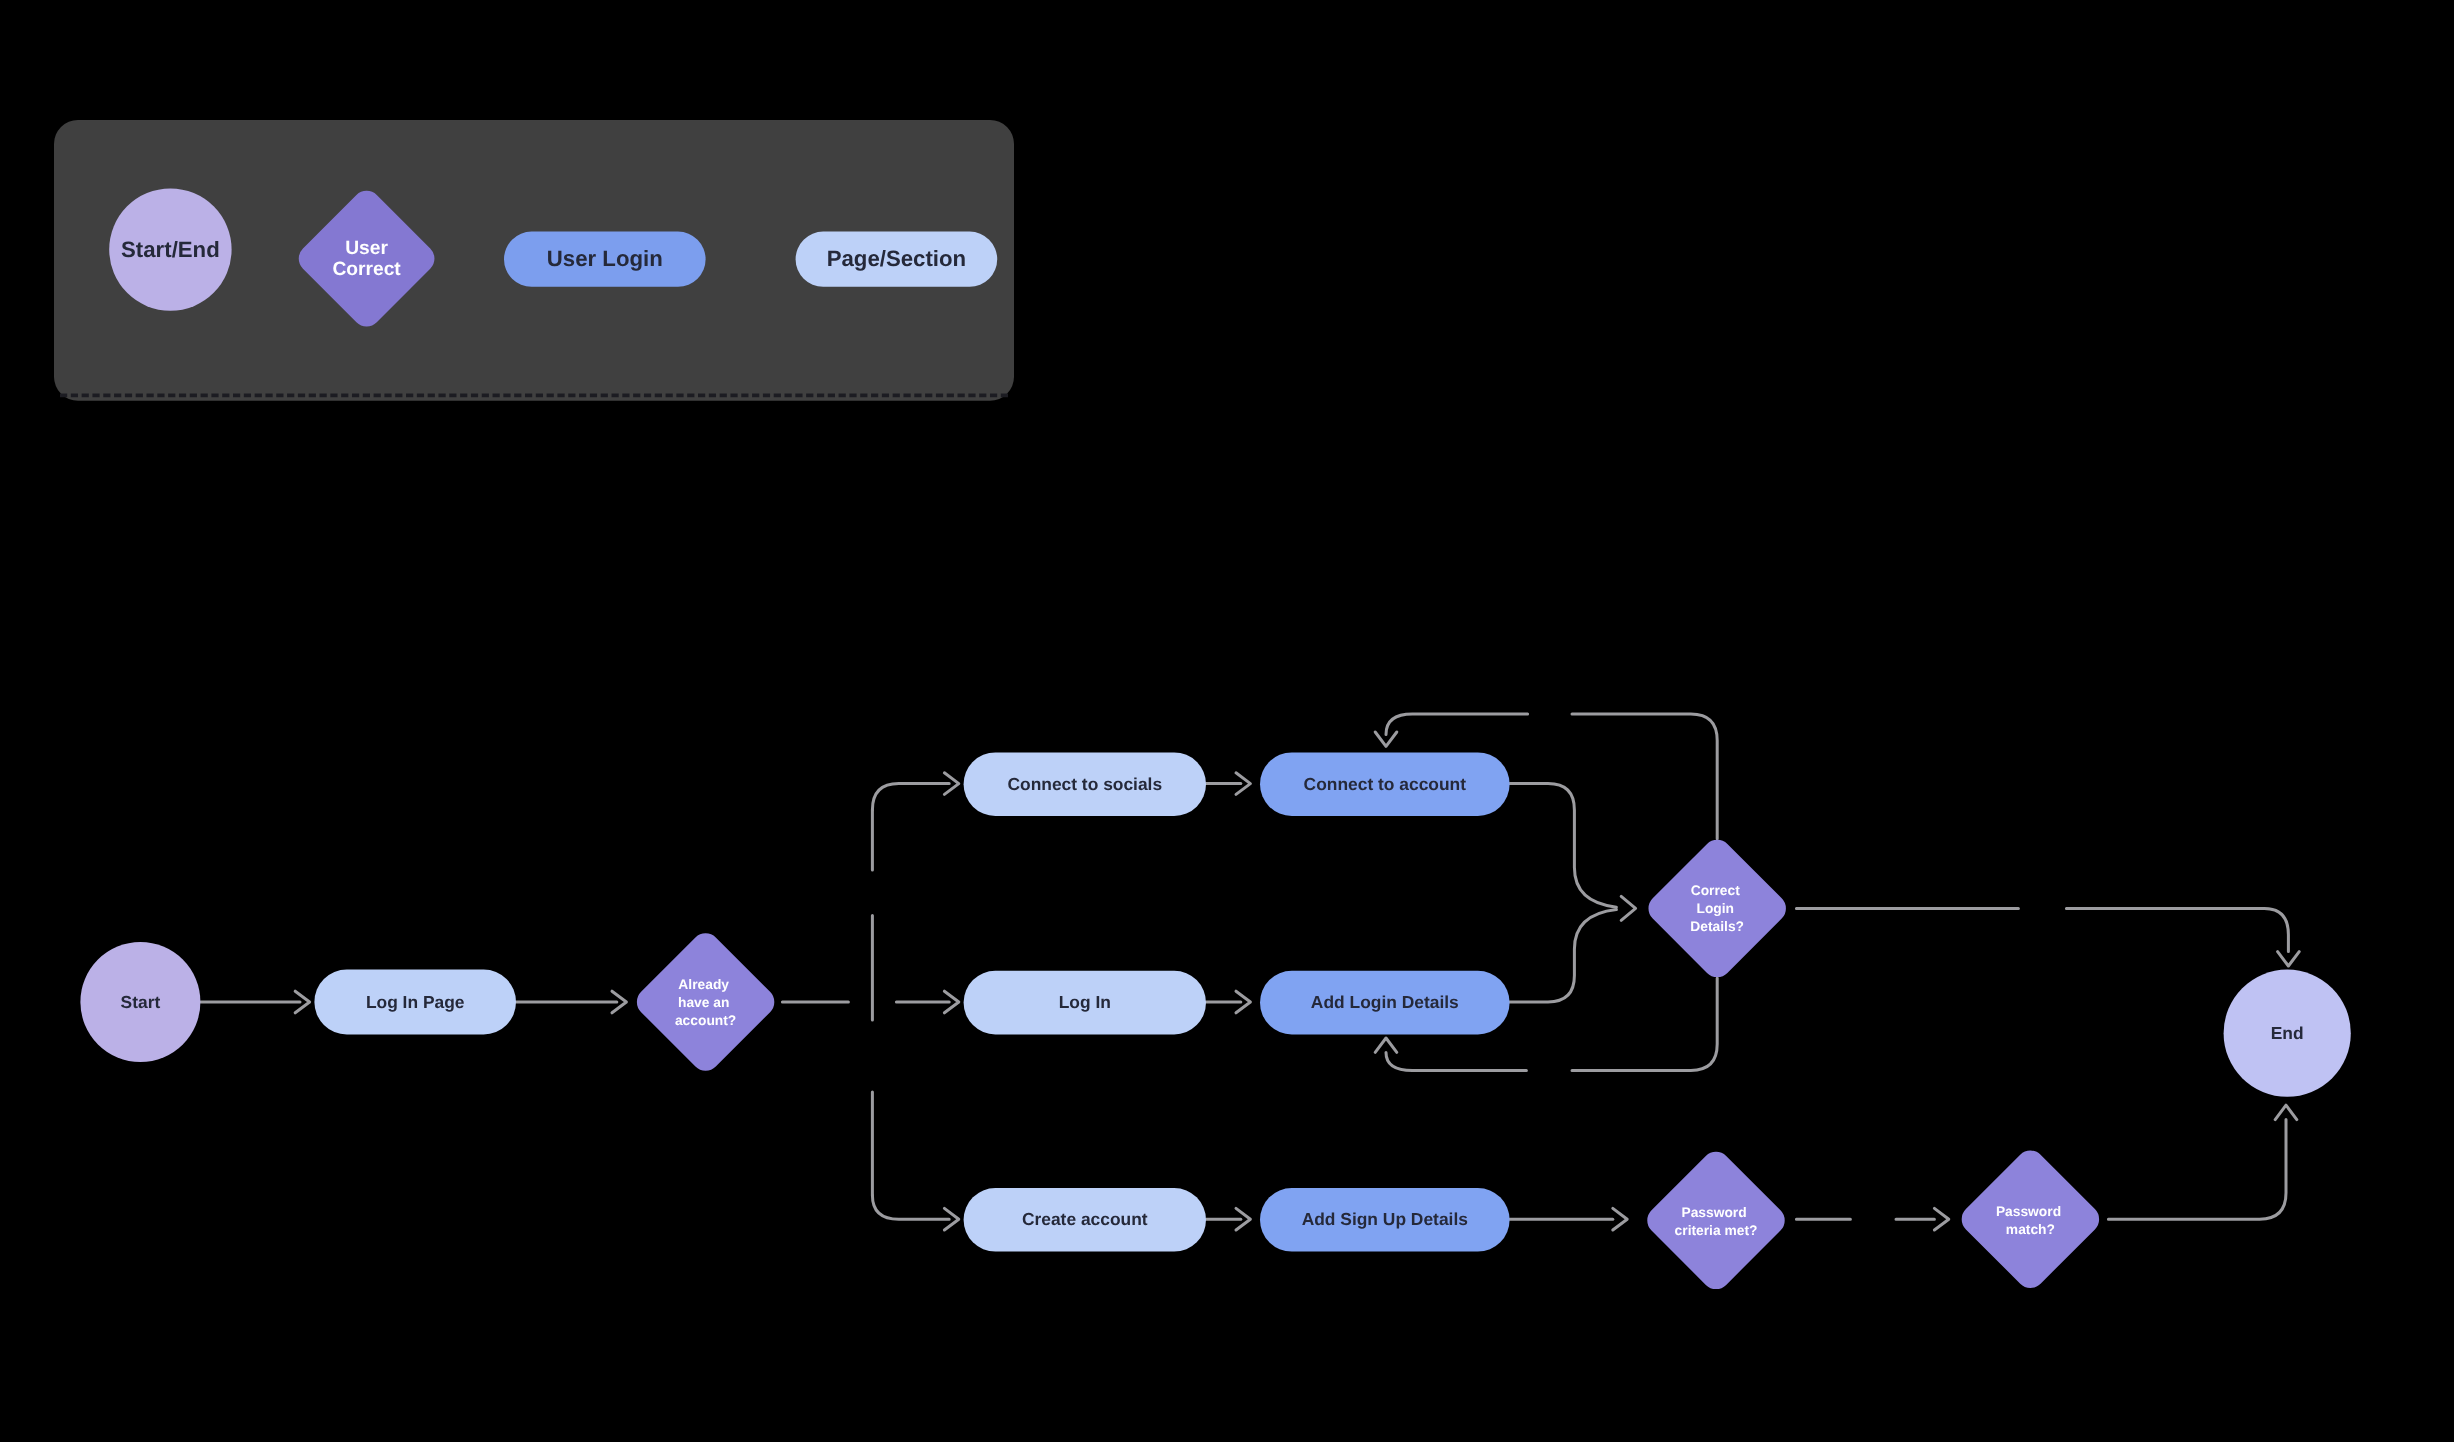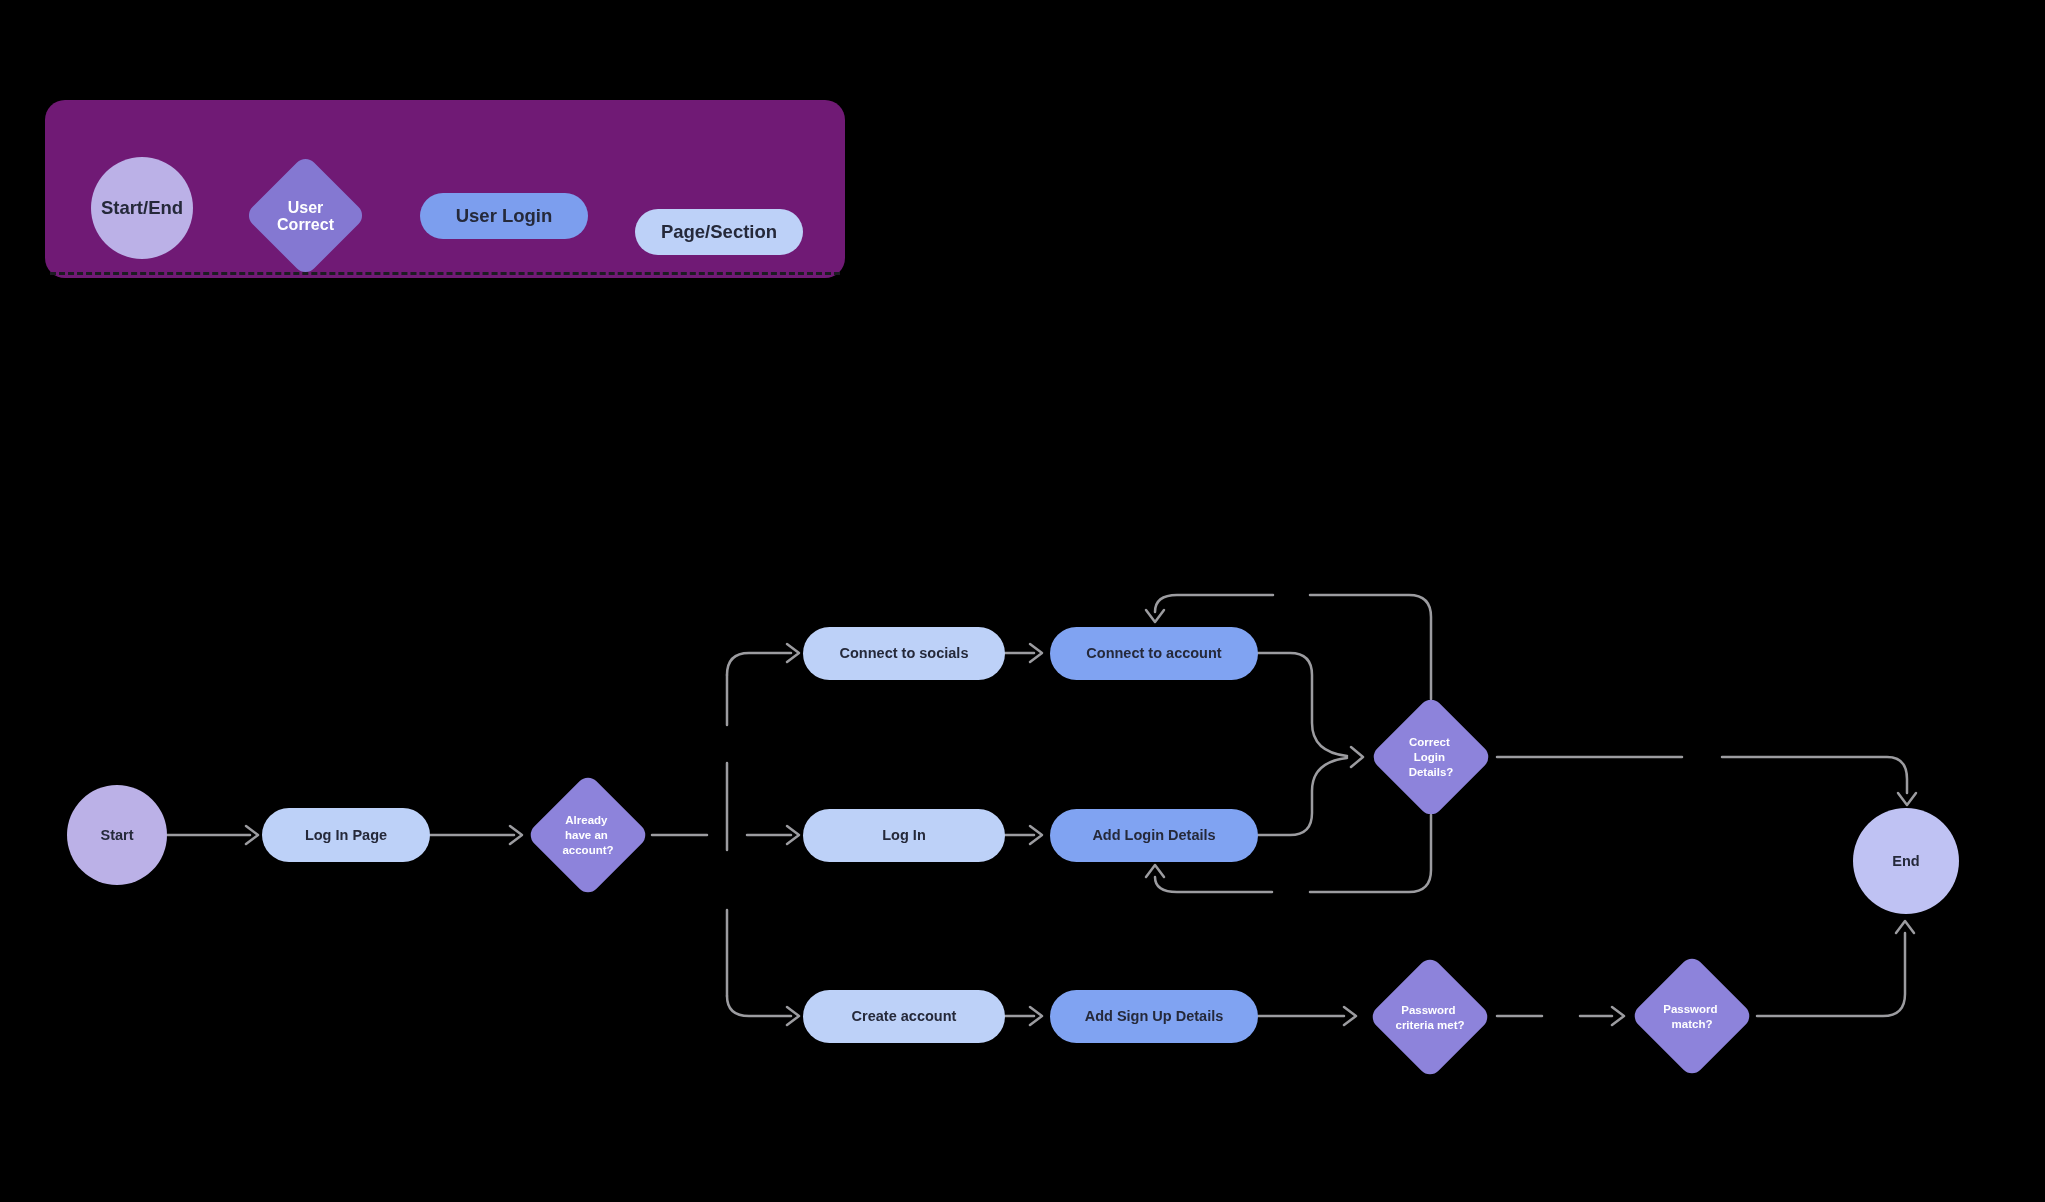--- a/index.html
+++ b/index.html
@@ -2,22 +2,22 @@
 <html><head>
 <meta charset="utf-8">
 <style>
   html,body { margin:0; padding:0; background:#000; }
   .canvas {
     position:relative; width:2045px; height:1202px; overflow:hidden;
     background:#000000; font-family:"Liberation Sans", sans-serif;
   }
   
   .legend-card {
-    position:absolute; left:45px; top:100px; width:800px; height:178px;
-    background:#701a75; border-radius:20px;
+    position:absolute; left:45px; top:100px; width:800px; height:234px;
+    background:#404040; border-radius:20px;
   }
   .legend-dashes {
     position:absolute; left:5px; right:5px; bottom:3px; height:0;
     border-bottom:3px dashed #1c1c22;
   }
   .legend-circle {
     position:absolute; left:46px; top:57px; width:102px; height:102px;
     border-radius:50%; background:#BBB1E7;
     display:flex; align-items:center; justify-content:center;
   }
@@ -28,21 +28,21 @@
   }
   .legend-diamond-label {
     position:absolute; left:190px; top:99px; width:141px; text-align:center;
     color:#FFFFFF; font-size:16px; font-weight:700; line-height:17px;
   }
   .legend-pill {
     position:absolute; top:93px; height:46px; border-radius:23px;
     display:flex; align-items:center; justify-content:center;
   }
   .pill-user-input  { left:375px; width:168px; background:#7C9EEE; }
-  .pill-page-section{ left:590px; width:168px; background:#BDD1F8;margin-top:16px; }
+  .pill-page-section{ left:618px; width:168px; background:#BDD1F8; }
 
   
   svg.flow { position:absolute; left:0; top:0; }
   .conn {
     stroke:#9C9CA0; stroke-width:2.5; fill:none;
     stroke-linecap:round; stroke-linejoin:round;
   }
   .node-label {
     font-family:"Liberation Sans", sans-serif;
     font-size:14.5px; font-weight:700; fill:#25293A; text-anchor:middle;

